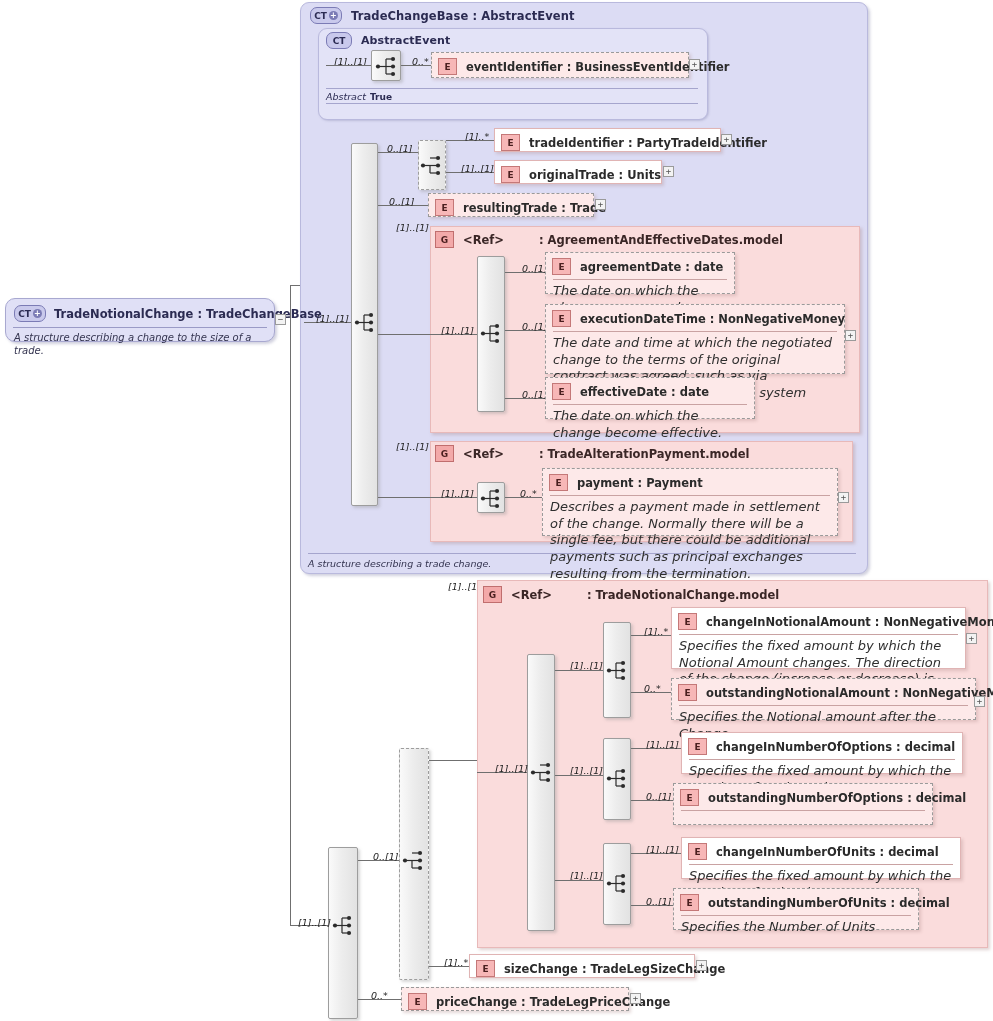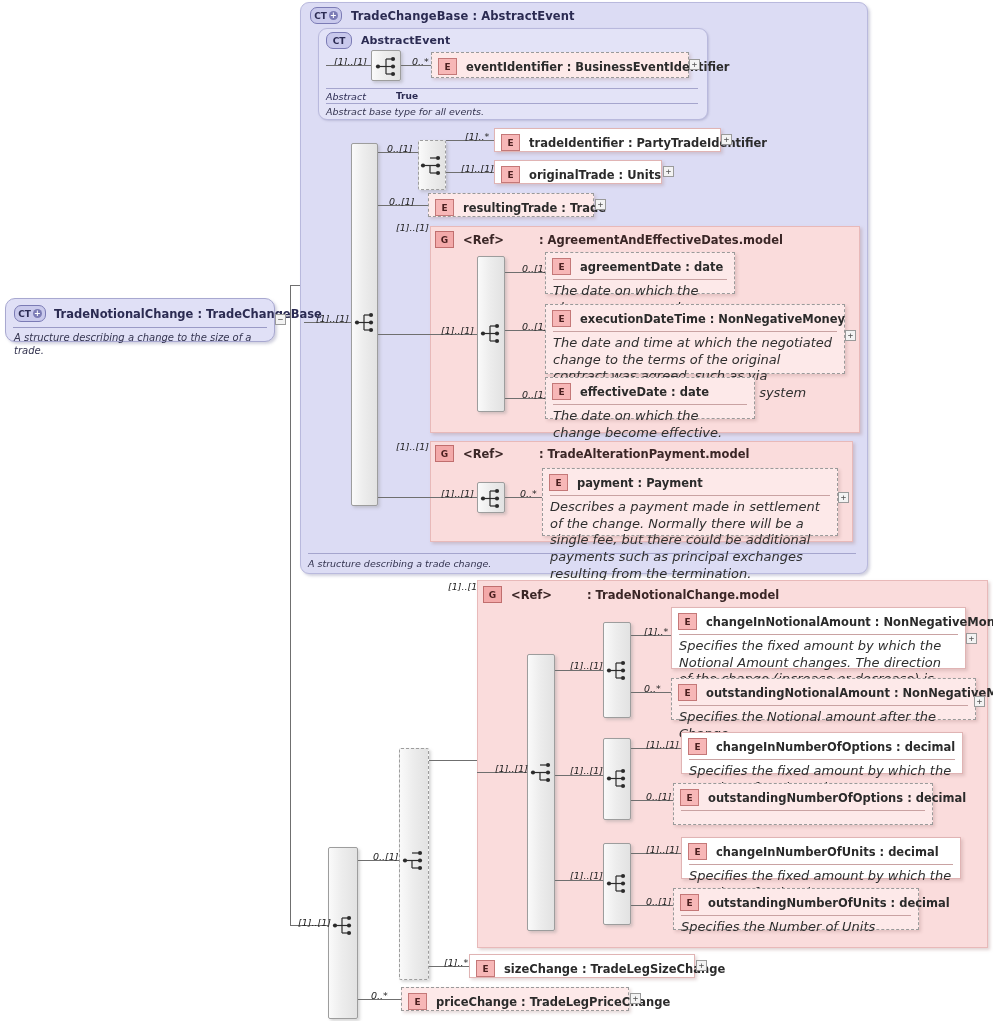--- a/index.html
+++ b/index.html
@@ -36,21 +36,21 @@
 
   
   .root-box{
     background:#e0e0f6;border:1px solid #a8a8d0;border-radius:10px;
     box-shadow:2px 2px 3px rgba(120,120,160,.35);
   }
   .root-head{display:flex;align-items:center;gap:8px;padding:6px 8px 5px 8px;}
   .root-name{font-size:11.5px;font-weight:bold;color:#2b2b52;white-space:nowrap;}
   .root-sep{height:1px;background:#9a9ac6;margin:0 7px;}
   .root-doc{padding:4px 8px 6px 8px;font-size:10px;font-style:italic;color:#33334f;line-height:1.25;}
-  .attr-row{display:flex;align-items:flex-start;gap:30px;font-size:9.5px;color:#2b2b52;}
+  .attr-row{display:flex;align-items:flex-end;gap:4px;font-size:9.5px;color:#2b2b52;}
   .attr-key{font-style:italic;}
   .attr-val{font-weight:bold;font-size:9px;}
   .doc-row{font-size:9.5px;font-style:italic;color:#33334f;}
 
   
   .g-box{
     background:#fadcdc;border:1px solid #e8b9b9;
     box-shadow:2px 2px 3px rgba(170,130,130,.35);
   }
   .g-title{position:absolute;left:10px;top:6px;display:flex;align-items:center;gap:9px;
@@ -160,21 +160,20 @@
     </div>
   </div>
   <div class="expander abs" style="left:689px;top:59px;">+</div>
 
   <div class="abs" style="left:326px;top:88px;width:372px;height:1px;background:#a5a5cd;"></div>
   <div class="attr-row abs" style="left:326px;top:91px;">
     <span class="attr-key">Abstract</span>
     <span class="attr-val">True</span>
   </div>
   <div class="abs" style="left:326px;top:103px;width:372px;height:1px;background:#a5a5cd;"></div>
-  <div class="doc-row abs" style="left:326px;top:106px;width:372px;">Abstract base type for all events.</div>
 
   <div class="comp-bar abs" style="left:351px;top:143px;width:27px;height:363px;"></div>
   <div class="comp-icon abs" style="left:352px;top:307px;">
     <svg width="26" height="31" viewBox="0 0 26 31">
       <circle cx="5" cy="15.5" r="2.1" fill="#2b2b2b"></circle>
       <line x1="7" y1="15.5" x2="12" y2="15.5" stroke="#2b2b2b" stroke-width="1.2"></line>
       <line x1="12" y1="8" x2="12" y2="23" stroke="#2b2b2b" stroke-width="1.2"></line>
       <line x1="12" y1="8" x2="17" y2="8" stroke="#2b2b2b" stroke-width="1.2"></line>
       <line x1="12" y1="15.5" x2="17" y2="15.5" stroke="#2b2b2b" stroke-width="1.2"></line>
       <line x1="12" y1="23" x2="17" y2="23" stroke="#2b2b2b" stroke-width="1.2"></line>

